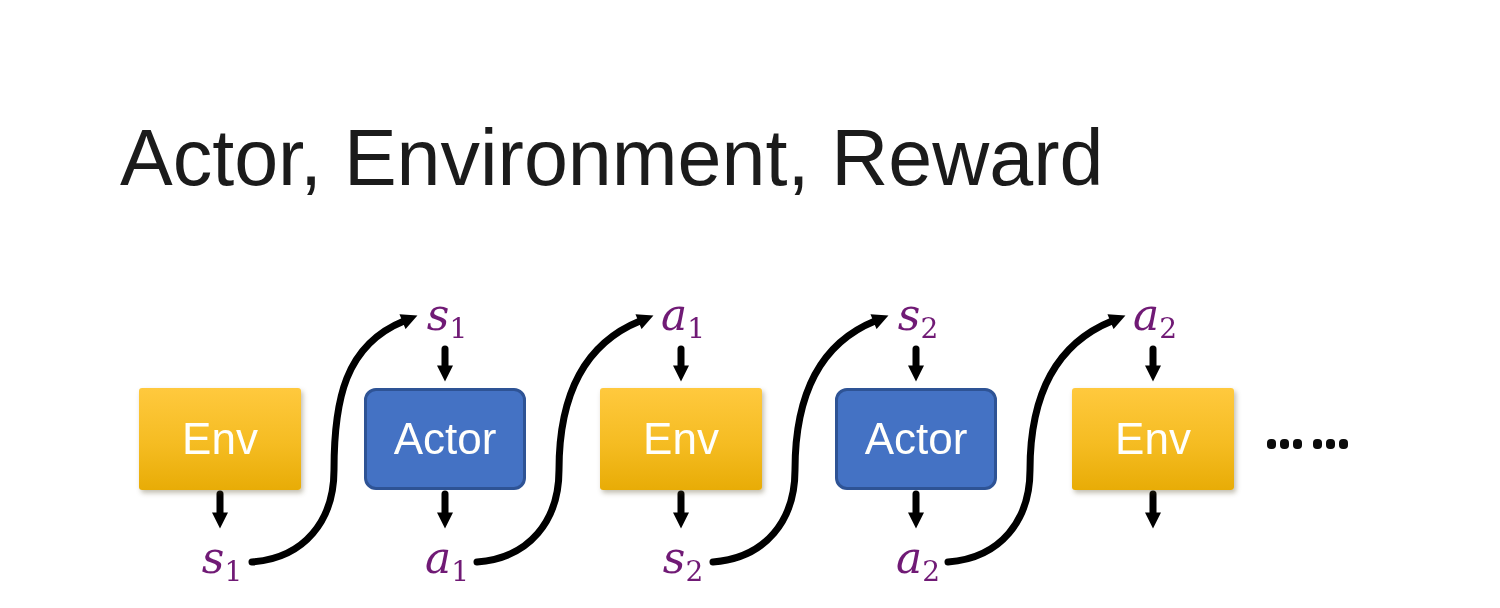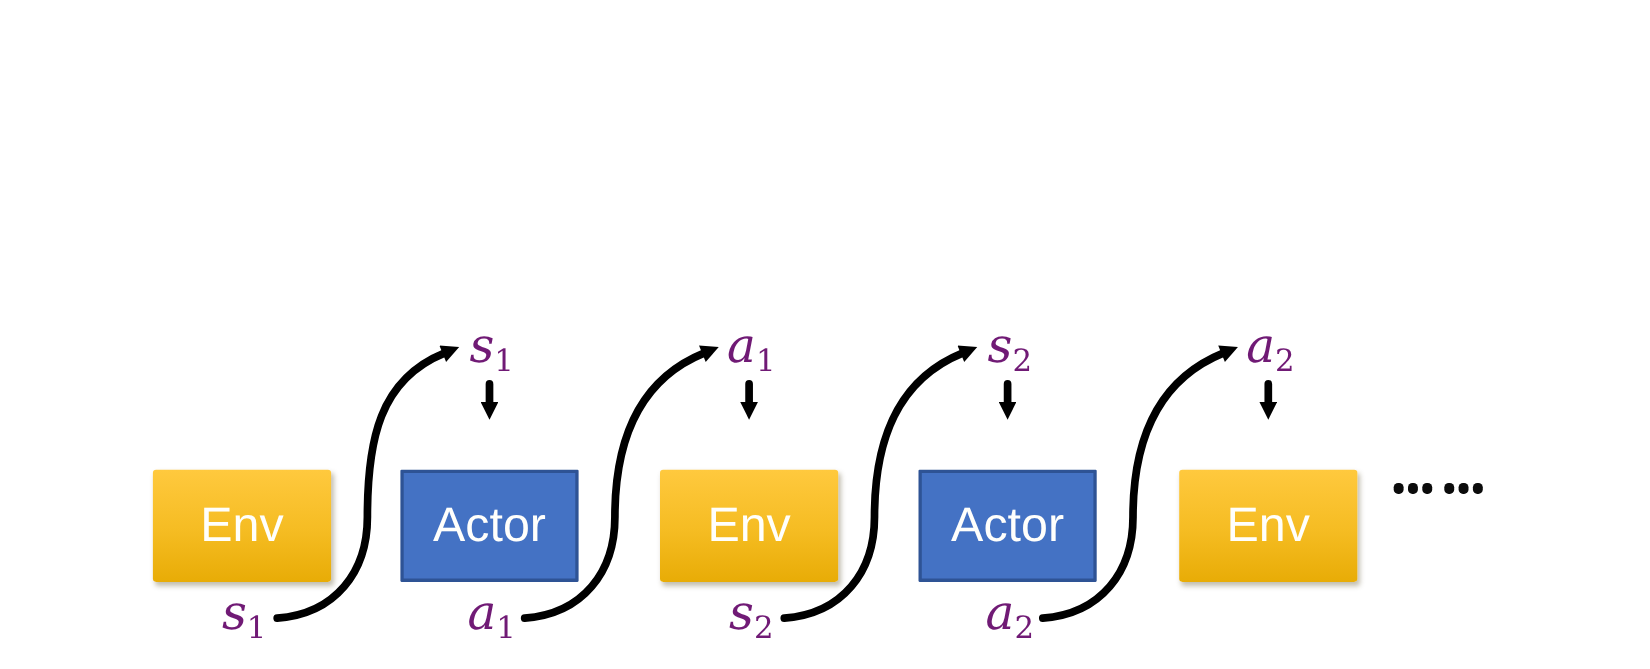--- a/index.html
+++ b/index.html
@@ -41,31 +41,30 @@
   .box {
     position: absolute;
     top: 388px;
     width: 162px;
     height: 102px;
     display: flex;
     align-items: center;
     justify-content: center;
     font-size: 44px;
     color: var(--box-text);
-    margin-top: 39px;
   }
   .box.env {
     background: linear-gradient(180deg, var(--env-top) 0%, var(--env-mid) 55%, var(--env-bottom) 100%);
     border-radius: 3px;
     box-shadow: 2px 3px 5px rgba(80, 70, 30, 0.35);
   }
   .box.actor {
     background: var(--actor-fill);
     border: 3px solid var(--actor-border);
-    border-radius: 1px;
+    border-radius: 12px;
   }
   .mlabel {
     position: absolute;
     width: 110px;
     text-align: center;
     font-size: 44px;
     line-height: 1.0;
     color: #701a75;
     white-space: nowrap;
   }
@@ -98,20 +97,21 @@
     background: #0b0b0b;
     margin-right: 4px;
   }
   .dots .dot.group-gap { margin-left: 7px; }
 </style>
 </head>
 <body>
 
 <div class="stage">
 
+  <h1 class="title">Actor, Environment, Reward</h1>
 
   <svg class="arrows" viewBox="0 0 1500 608" xmlns="http://www.w3.org/2000/svg">
     <defs>
       <marker id="ah" viewBox="0 0 10 10" refX="1" refY="5" markerWidth="2.7" markerHeight="2.3" orient="auto-start-reverse">
         <path d="M 0 0 L 10 5 L 0 10 Z" fill="#000"></path>
       </marker>
     </defs>
     <g id="arrow-group" stroke="#000" stroke-width="7" fill="none" stroke-linecap="round">
         <line x1="445" y1="349" x2="445" y2="367" marker-end="url(#ah)"></line>
         <line x1="681" y1="349" x2="681" y2="367" marker-end="url(#ah)"></line>

